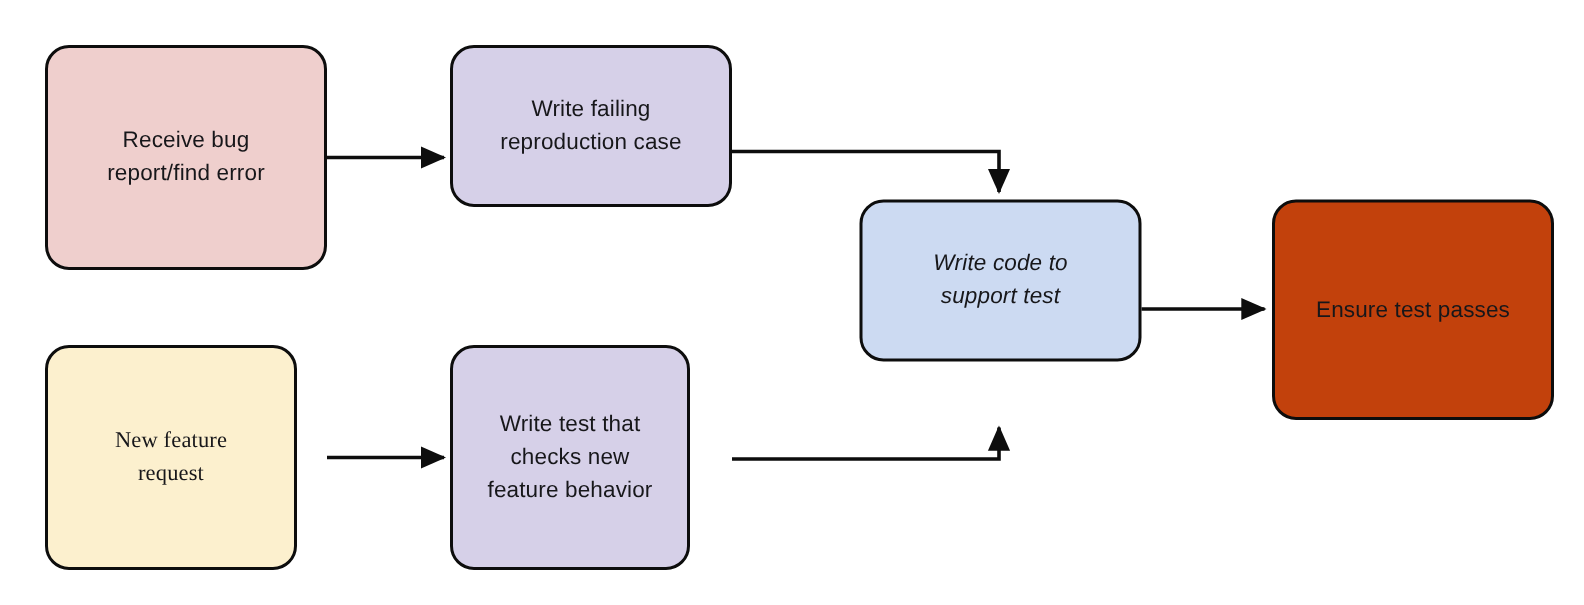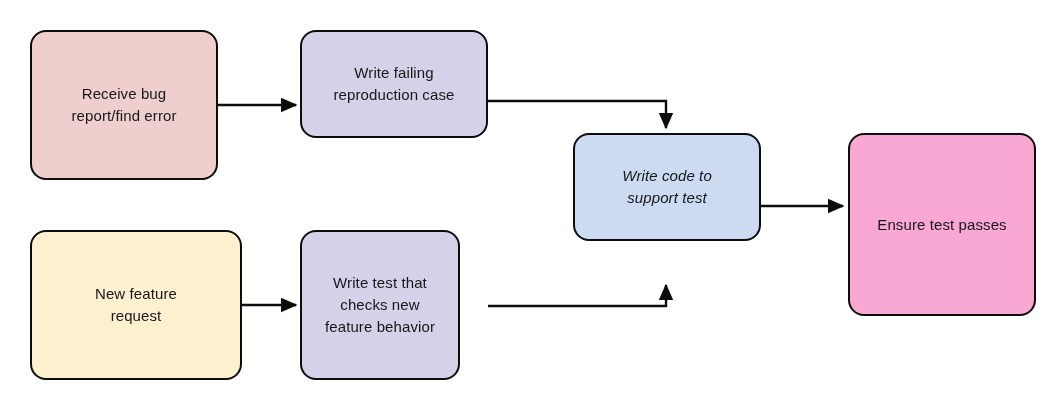--- a/index.html
+++ b/index.html
@@ -73,33 +73,33 @@
   <div class="node" style="left:30px; top:30px; width:188px; height:150px; background:#efcfcd;">
     <span class="node-label">Receive bug
 report/find error</span>
   </div>
 
   <div class="node" style="left:300px; top:30px; width:188px; height:108px; background:#d6d0e8;">
     <span class="node-label">Write failing
 reproduction case</span>
   </div>
 
-  <div class="node" style="left:30px; top:230px; width:212px; height:150px; background:#fcf0ce;">
+  <div class="node" style="left:30px; top:230px; width:168px; height:150px; background:#fcf0ce;font-family:Liberation Serif, serif;">
     <span class="node-label">New feature
 request</span>
   </div>
 
   <div class="node" style="left:300px; top:230px; width:160px; height:150px; background:#d6d0e8;">
     <span class="node-label">Write test that
 checks new
 feature behavior</span>
   </div>
 
   <div class="node" style="left:573px; top:133px; width:188px; height:108px; background:#ccdaf2;font-style:italic;">
     <span class="node-label">Write code to
 support test</span>
   </div>
 
-  <div class="node" style="left:848px; top:133px; width:188px; height:183px; background:#f9a8d4;">
+  <div class="node" style="left:848px; top:133px; width:188px; height:147px; background:#c2410c;">
     <span class="node-label">Ensure test passes</span>
   </div>
 
 </div>
 
 </body></html>

